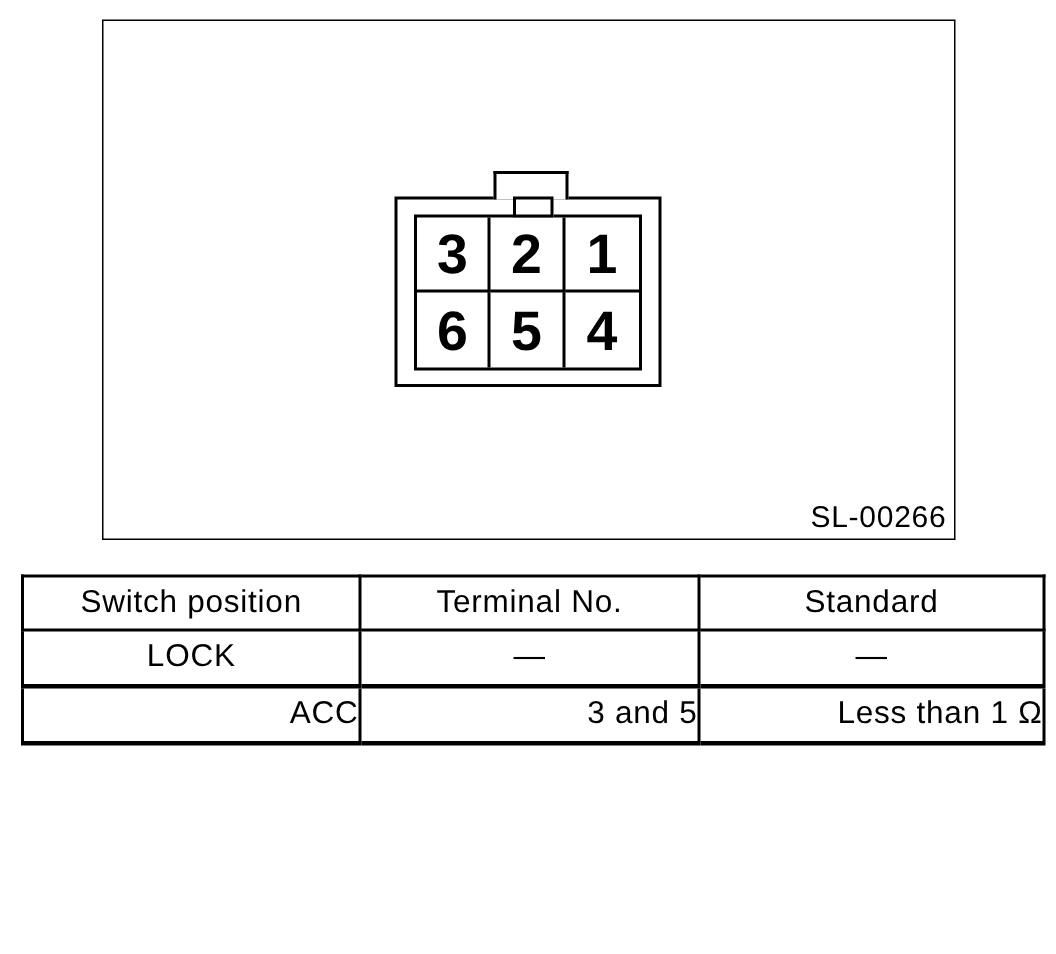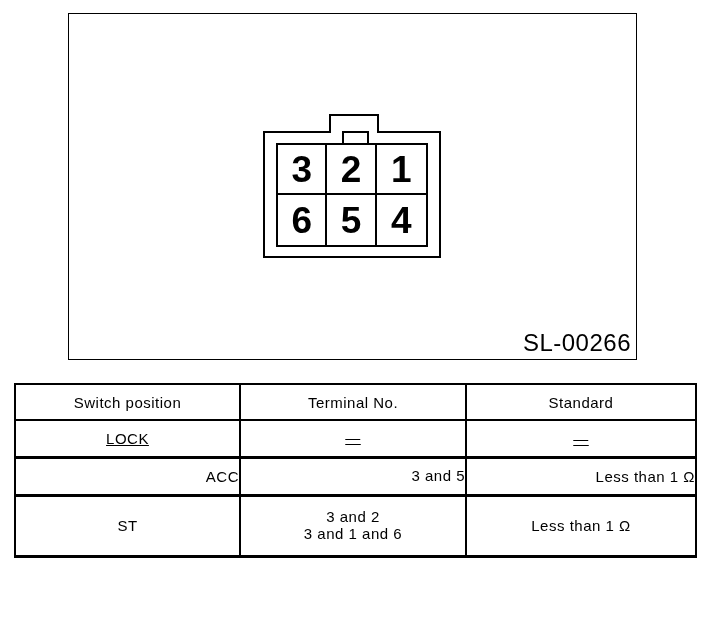--- a/index.html
+++ b/index.html
@@ -84,53 +84,53 @@
     border: 0 solid #000;
     line-height: 1;
   }
   .pin.bR { border-right-width: 2px; }
   .pin.bB { border-bottom-width: 2px; }
 
   .fig-code {
     position: absolute;
     right: 5px;
     bottom: 2px;
-    font-size: 24px;
+    font-size: 20px;
     letter-spacing: 0.5px;
   }
 
   
   table.spec {
     position: absolute;
     left: 14px;
     top: 383px;
     width: 681px;
     border-collapse: collapse;
     table-layout: fixed;
-    font-size: 15px;
+    font-size: 21px;
     letter-spacing: 0.5px;
     text-align: center;
   }
   table.spec {
     border: 2px solid #000;
     border-bottom: 3px solid #000;
   }
   table.spec th,
   table.spec td {
     border: 2px solid #000;
     padding: 0;
     vertical-align: middle;
     font-weight: normal;
   }
   tr.sep-thick th,
   tr.sep-thick td {
     border-bottom-width: 3px;
   }
   .r-head { height: 36px; }
-  .r-lock { height: 37px; text-decoration: underline; }
+  .r-lock { height: 37px; }
   .r-acc  { height: 38px; text-align: right; }
   .r-on   { height: 70px; }
   .r-st   { height: 61px; }
   .terminal-cell {
     white-space: pre-line;
     line-height: 1.12;
   }
 </style>
 </head>
 <body>
@@ -167,20 +167,14 @@
     <tr class="r-lock sep-thick">
       <td>LOCK</td>
       <td class="terminal-cell">—</td>
       <td>—</td>
     </tr>
     <tr class="r-acc sep-thick">
       <td>ACC</td>
       <td class="terminal-cell">3 and 5</td>
       <td>Less than 1 Ω</td>
     </tr>
-    <tr class="r-st">
-      <td>ST</td>
-      <td class="terminal-cell">3 and 2
-3 and 1 and 6</td>
-      <td>Less than 1 Ω</td>
-    </tr>
   </tbody>
 </table>
 
 </body></html>

